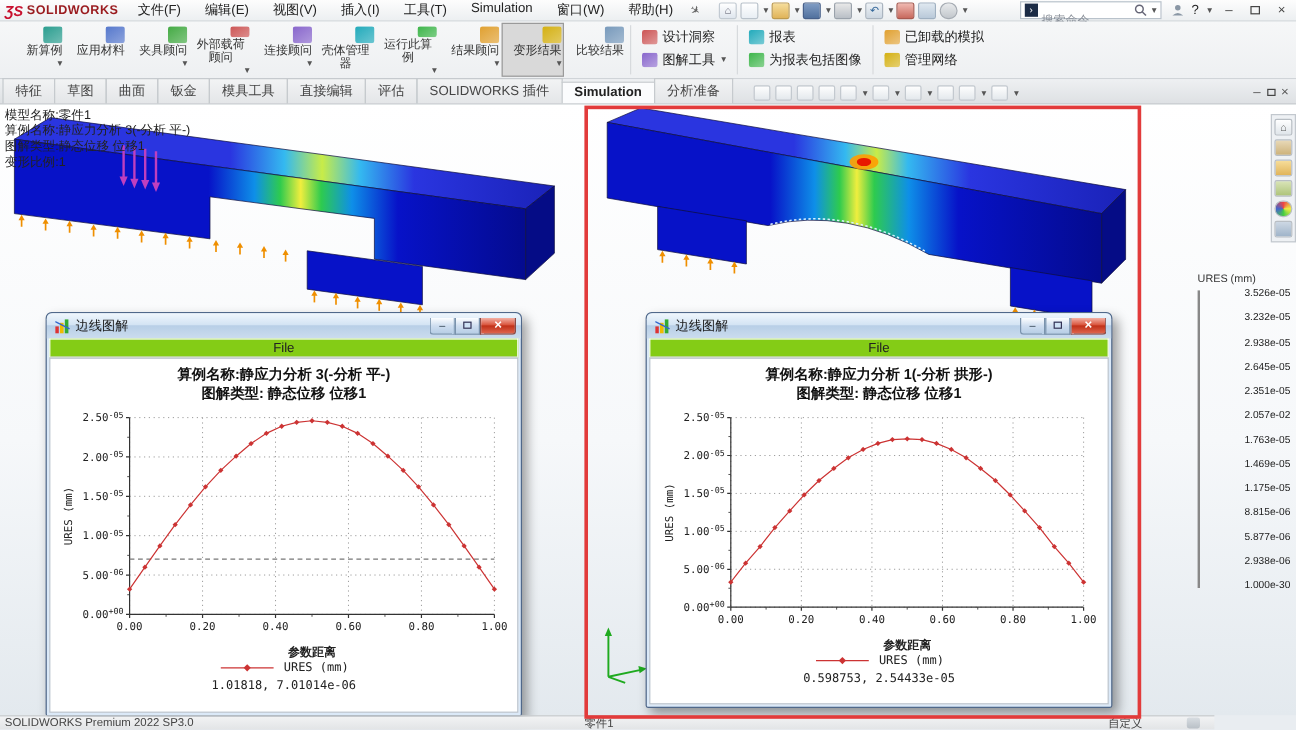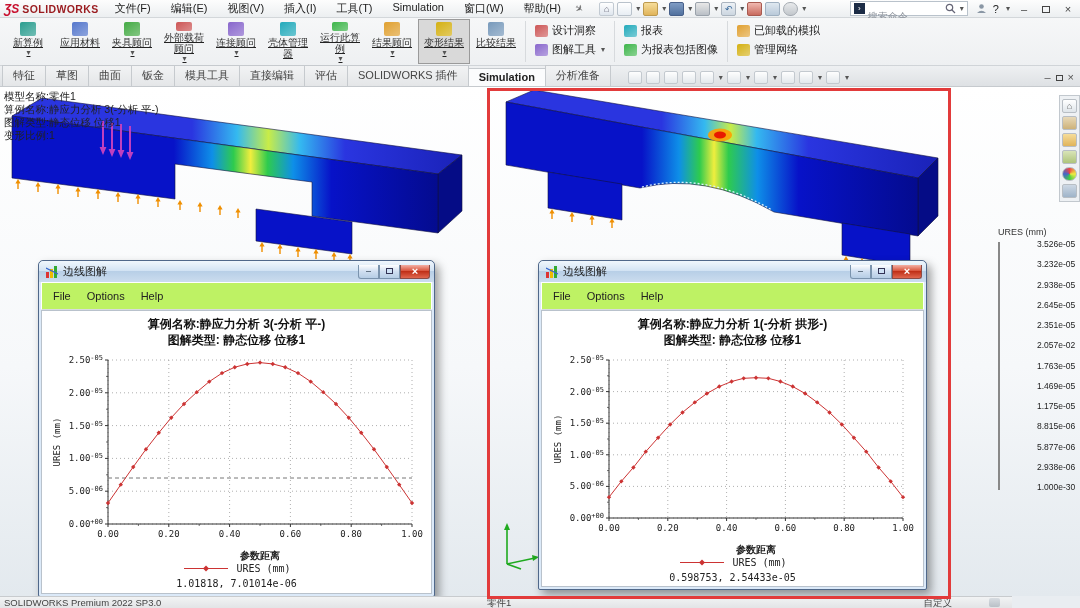--- a/index.html
+++ b/index.html
@@ -27,22 +27,22 @@
     display:flex;align-items:center;justify-content:center;}
   .searchbox .ph { color:#8a9099; flex:1; font-size:10px;margin-top:16px; }
   .tb-right { display:flex; align-items:center; gap:6px; margin-left:8px; }
   .winbtn { width:16px; text-align:center; color:#444; cursor:default; }
   .maxbox { display:inline-block; width:8px; height:7px; border:1px solid #444; }
 
   
   .ribbon { position:absolute; left:0; top:18px; width:1080px; height:48px;
     background:linear-gradient(#f6f7f8,#eef0f2); border-bottom:1px solid #d0d4d8;
     display:flex; align-items:stretch; padding:1px 2px; z-index:20;}
-  .rbtn { width:52px; display:flex; flex-direction:column; align-items:center;
-    justify-content:flex-start; padding:2px 1px 0; border:1px solid transparent; text-align:center;text-decoration:underline;}
+  .rbtn { width:52px; display:flex; flex-direction:column; align-items:flex-end;
+    justify-content:flex-start; padding:2px 1px 0; border:1px solid transparent; text-align:center;}
   .rbtn.active { background:#d9d9d9; border-color:#9a9a9a; }
   .ricon { width:16px; height:14px; border-radius:2px; margin-bottom:1px;}
   .rlabel { font-size:10px; line-height:11px; color:#333; }
   .rsep { width:1px; background:#d7dadd; margin:2px 3px; }
   .rcol { display:flex; flex-direction:column; justify-content:flex-start; gap:4px; padding:4px 6px;}
   .rrow { display:flex; align-items:center; gap:4px; white-space:nowrap;}
   .sicon { width:13px; height:12px; border-radius:2px; }
 
   
   .tabbar { position:absolute; left:0; top:66px; width:1080px; height:21px;
@@ -92,22 +92,22 @@
     background:linear-gradient(#f0f7fd,#d4e4f4 45%,#b8cfe7 50%,#cbdcee); border-radius:5px 5px 0 0;}
   .dlg-title-text { font-size:11px; color:#1a1a1a; }
   .dlg-caps { margin-left:auto; display:flex; }
   .cap { width:21px; height:14px; border:1px solid #7a93ad; border-top:none;
     display:flex; align-items:center; justify-content:center; font-size:9px; color:#234;
     background:linear-gradient(#fdfeff,#cfdef0 50%,#b6cde5); }
   .cap.min{ border-radius:0 0 0 3px;}
   .cap .maxbox{ width:7px; height:6px; border:1px solid #335; background:#cfe2f5;}
   .cap.close { width:30px; color:#fff; font-weight:bold; font-size:11px; border-radius:0 0 3px 0;
     background:linear-gradient(#f3b0a4,#d9543c 45%,#c03018 50%,#e0664e); border-color:#8c4a44;}
-  .dlg-menu { height:28px; background:#bef264; border:1px solid #fff; border-bottom:1px solid #d8dbde;
-    display:flex; align-items:center; gap:2px; padding:0 4px; margin:0 2px; }
+  .dlg-menu { height:16px; background:#84cc16; border:1px solid #fff; border-bottom:1px solid #d8dbde;
+    display:flex; align-items:center; gap:2px; padding:0 4px; margin:0 2px;flex-direction:column; }
   .dlg-menu span { padding:1px 7px; font-size:11px; color:#222; }
   .dlg-body { flex:1; background:#fff; margin:0 2px 2px; border:1px solid #b9c2cc;
     display:flex; flex-direction:column; align-items:center; padding-top:5px; overflow:hidden;}
   .chart-title { font-weight:bold; font-size:12px; line-height:16px; color:#111; text-align:center;}
   .chart { margin-top:2px; }
   .chart-legend { display:flex; align-items:center; gap:6px; margin-top:1px;
     font-family:"DejaVu Sans Mono", monospace; font-size:10px; color:#222;}
   .chart-status { margin-top:4px; font-family:"DejaVu Sans Mono", monospace; font-size:10px; color:#222;}
 
   

